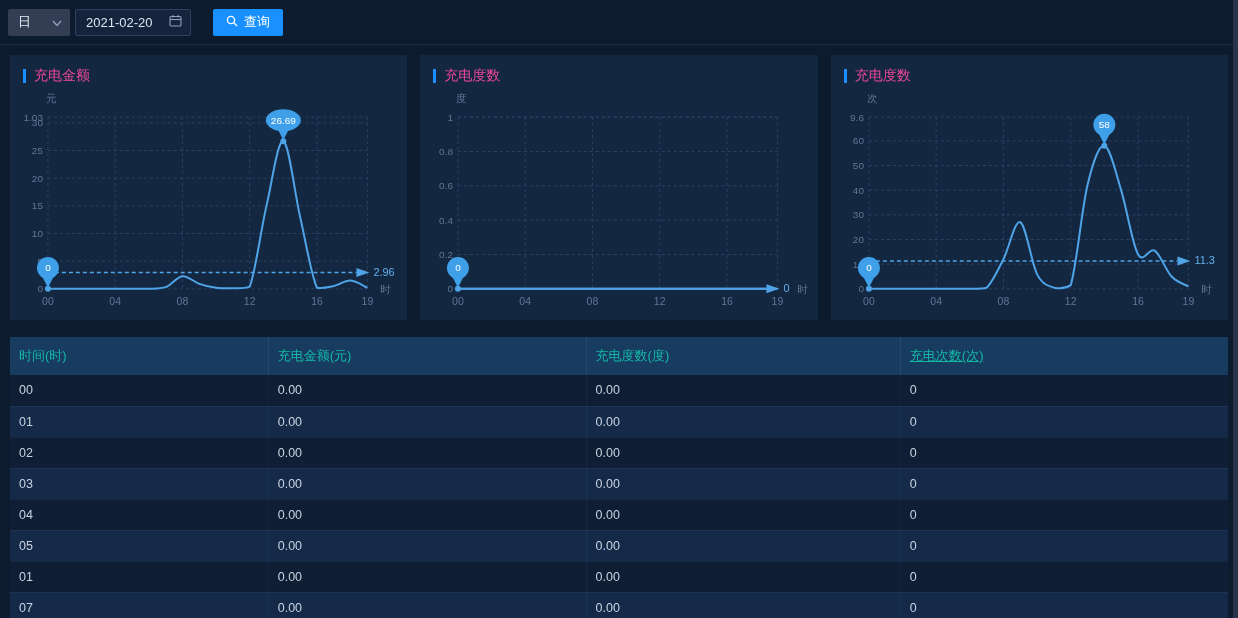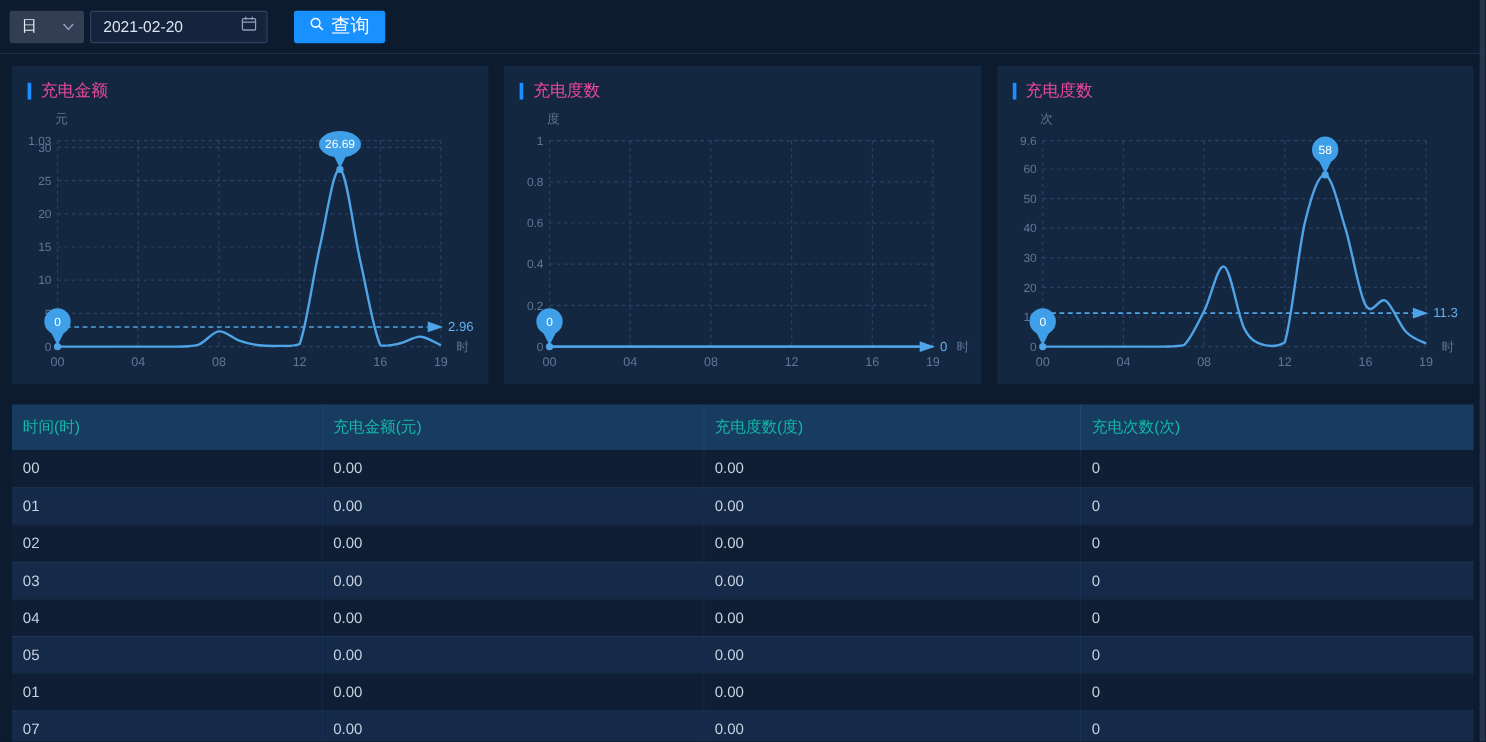--- a/index.html
+++ b/index.html
@@ -15,29 +15,29 @@
     height:45px; display:flex; align-items:center;
     padding-left:8px; border-bottom:1px solid #1c2d49;
   }
   .period-select {
     width:62px; height:27px; background:#333e54; border-radius:2px;
     display:flex; align-items:center; justify-content:space-between;
     padding:0 8px 0 10px; cursor:pointer;
   }
   .period-select .val { font-size:13px; color:#e6ecf4; }
   .date-input {
-    margin-left:5px; width:148px; height:27px; background:#16233c;
+    margin-left:5px; width:116px; height:27px; background:#16233c;
     border:1px solid #30415f; border-radius:2px;
     display:flex; align-items:center; justify-content:space-between;
     padding:0 8px 0 10px; cursor:pointer;
   }
   .date-input .val { font-size:13px; color:#dbe4f0; }
   .search-btn {
     margin-left:22px; height:27px; padding:0 13px; background:#1890ff;
-    border:none; border-radius:2px; color:#fff; font-size:16px;
+    border:none; border-radius:2px; color:#fff; font-size:13px;
     display:flex; align-items:center; gap:6px; cursor:pointer;
     font-family:inherit;
   }
   
   .charts-row {
     display:flex; gap:13px; padding:10px 10px 0 10px;
   }
   .panel {
     flex:1; height:265px; background:#142740; padding-top:12px; overflow:hidden;
   }
@@ -50,21 +50,21 @@
   .panel-title .txt { font-size:14px; color:#ec4899; }
   .panel svg { display:block; }
   
   .table-wrap { margin:17px 10px 0 10px; }
   table { width:100%; border-collapse:collapse; table-layout:fixed; }
   thead th {
     background:#173c60; height:38px; text-align:left; font-weight:normal;
     font-size:13px; color:#14b8a6; padding-left:9px;
     border-right:1px solid rgba(120,160,210,0.12);
   }
-  thead th:last-child { border-right:none; }
+  thead th:last-child { border-right:none;text-decoration:underline; }
   tbody td {
     height:31px; font-size:12.5px; color:#c8d3e0; padding-left:9px;
     border-right:1px solid rgba(120,160,210,0.07);
     border-bottom:1px solid rgba(120,160,210,0.08);
   }
   tbody td:last-child { border-right:none; }
   tbody tr:nth-child(odd)  { background:#0f1e34; }
   tbody tr:nth-child(even) { background:#152a49; }
   
   .scrollbar {

